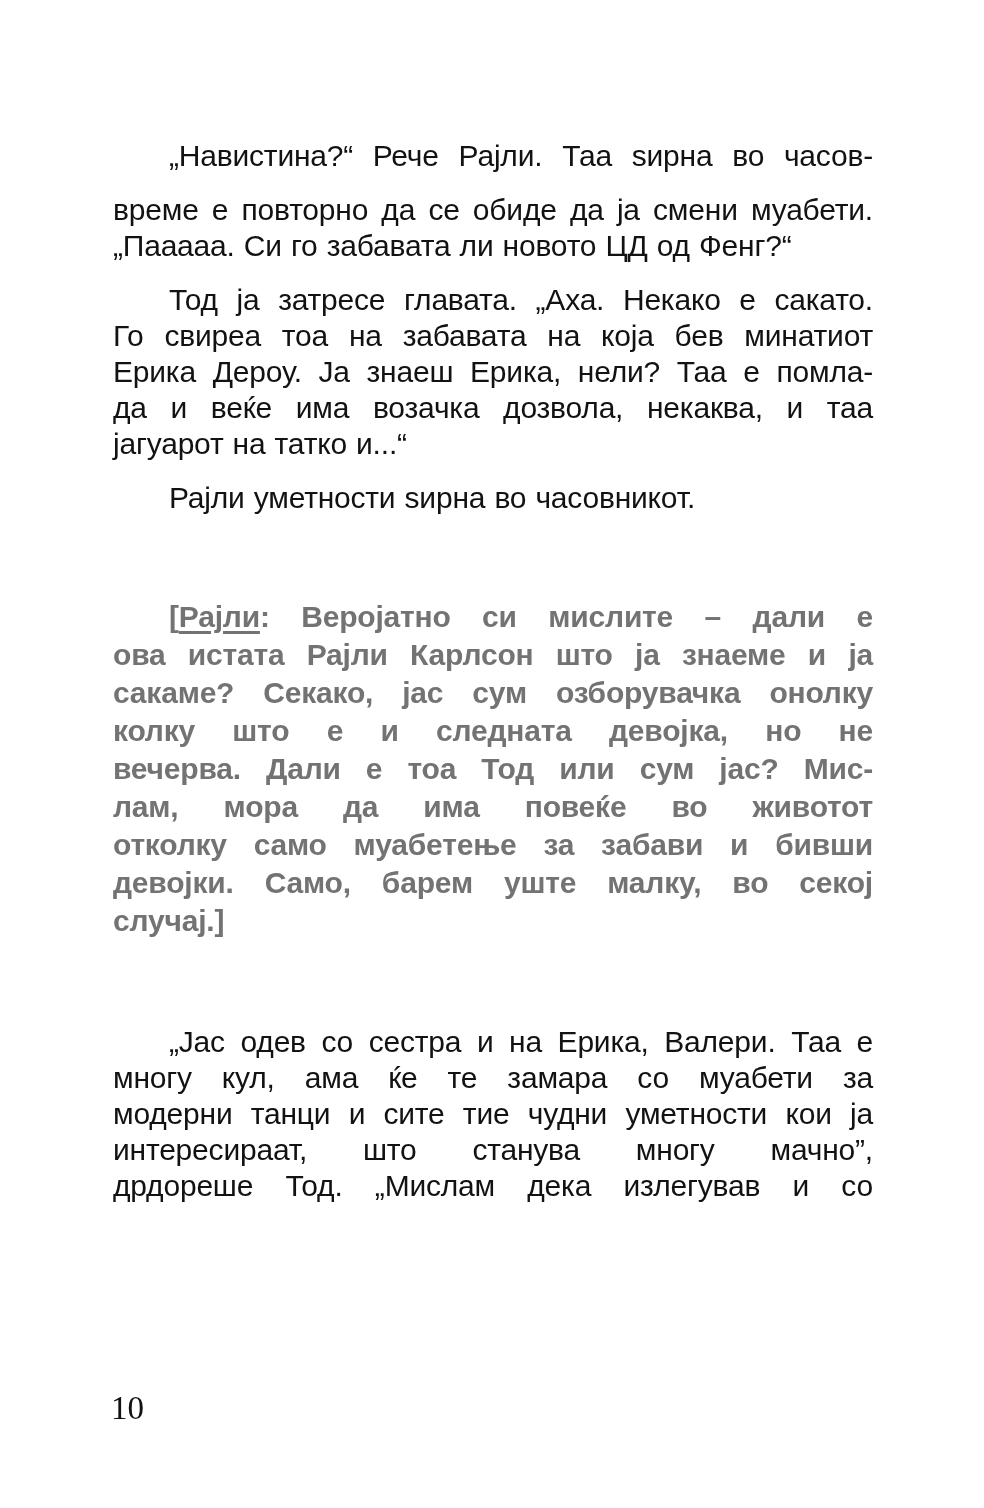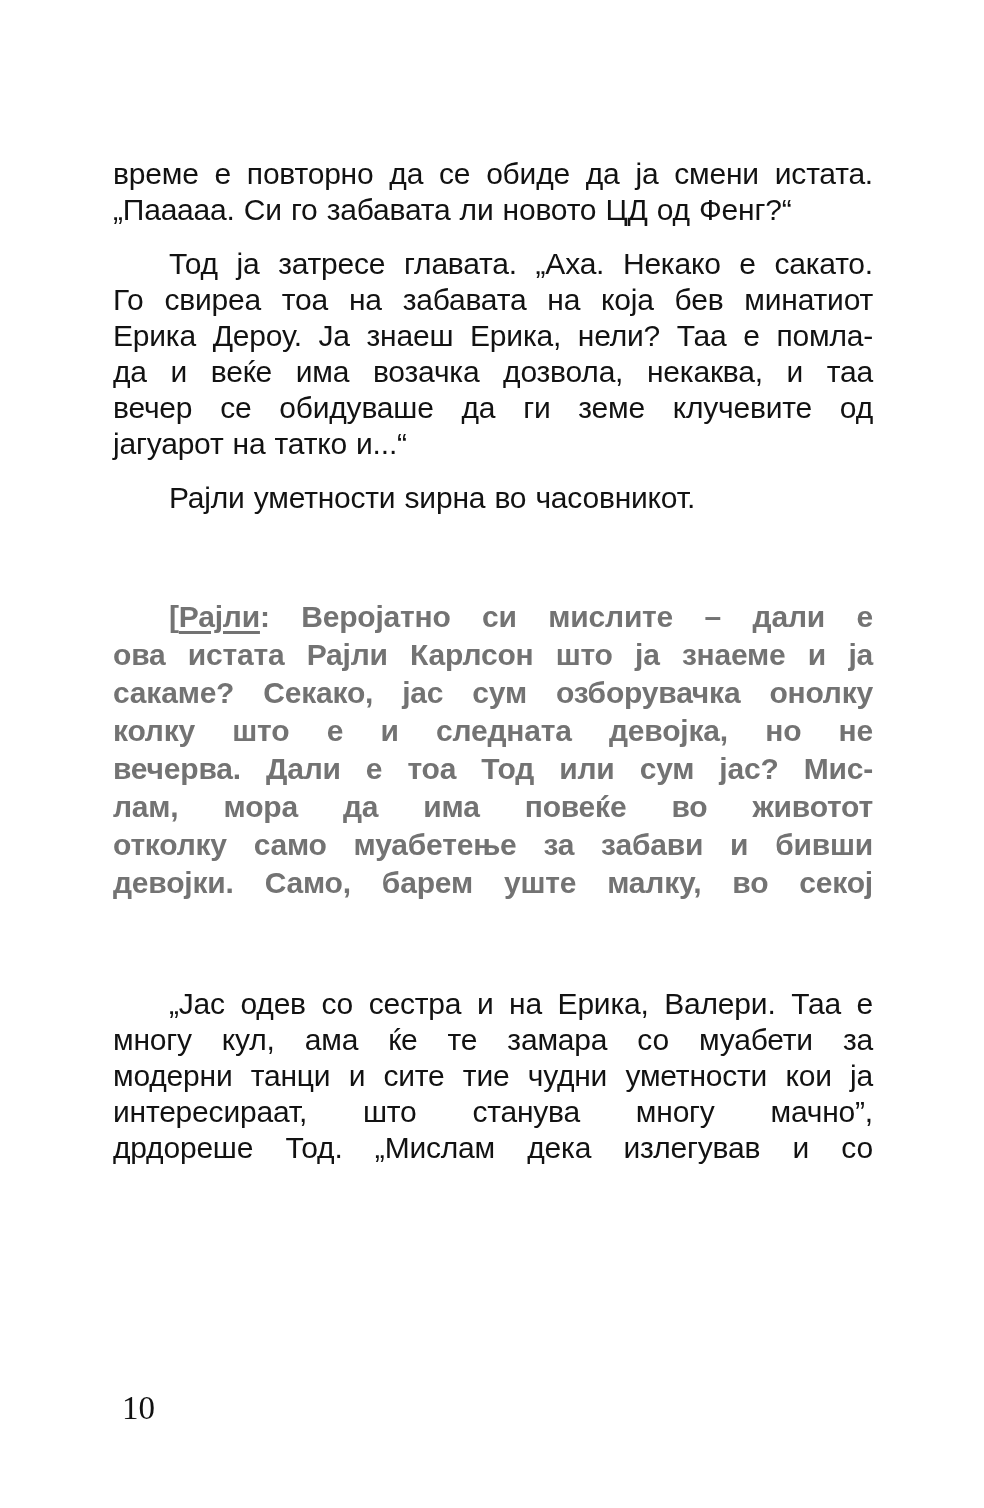--- a/index.html
+++ b/index.html
@@ -55,59 +55,60 @@
   .para.justify-last .line.last {
     text-align-last: justify;
     -moz-text-align-last: justify;
   }
   .para u {
     text-decoration: underline;
     text-underline-offset: 4px;
   }
   .page-number {
     position: absolute;
-    left: 122px;
+    left: 111px;
     top: 1388px;
     font-family: "Liberation Serif", "DejaVu Serif", serif;
     font-size: 33px;
     line-height: 40px;
     color: #111111;
   }
 </style>
 </head>
 <body>
 
 <div class="page">
   <div class="text-column">
       <div class="para normal">
+        <div class="line first">„Навистина?“ Рече Рајли. Таа ѕирна во часов-</div>
       </div>
       <div class="para normal">
-        <div class="line">време е повторно да се обиде да ја смени истата.</div>
+        <div class="line">време е повторно да се обиде да ја смени муабети.</div>
         <div class="line last">„Пааааа. Си го забавата ли новото ЦД од Фенг?“</div>
       </div>
       <div class="para normal">
         <div class="line first">Тод ја затресе главата. „Аха. Некако е сакато.</div>
         <div class="line">Го свиреа тоа на забавата на која бев минатиот</div>
         <div class="line">Ерика Дероу. Ја знаеш Ерика, нели? Таа е помла-</div>
         <div class="line">да и веќе има возачка дозвола, некаква, и таа</div>
-        <div class="line">вечер се обидуваше да ги земе клучевите од</div>
         <div class="line last">јагуарот на татко и...“</div>
       </div>
       <div class="para normal">
         <div class="line first last">Рајли уметности ѕирна во часовникот.</div>
       </div>
       <div class="para bold">
         <div class="line first">[<u>Рајли</u>: Веројатно си мислите – дали е</div>
         <div class="line">ова истата Рајли Карлсон што ја знаеме и ја</div>
         <div class="line">сакаме? Секако, јас сум озборувачка онолку</div>
         <div class="line">колку што е и следната девојка, но не</div>
         <div class="line">вечерва. Дали е тоа Тод или сум јас? Мис-</div>
         <div class="line">лам, мора да има повеќе во животот</div>
         <div class="line">отколку само муабетење за забави и бивши</div>
         <div class="line">девојки. Само, барем уште малку, во секој</div>
+        <div class="line last">случај.]</div>
       </div>
       <div class="para normal justify-last final">
         <div class="line first">„Јас одев со сестра и на Ерика, Валери. Таа е</div>
         <div class="line">многу кул, ама ќе те замара со муабети за</div>
         <div class="line">модерни танци и сите тие чудни уметности кои ја</div>
         <div class="line">интересираат, што станува многу мачно”,</div>
         <div class="line last">дрдореше Тод. „Мислам дека излегував и со</div>
       </div>
     </div>
   <div class="page-number">10</div>

